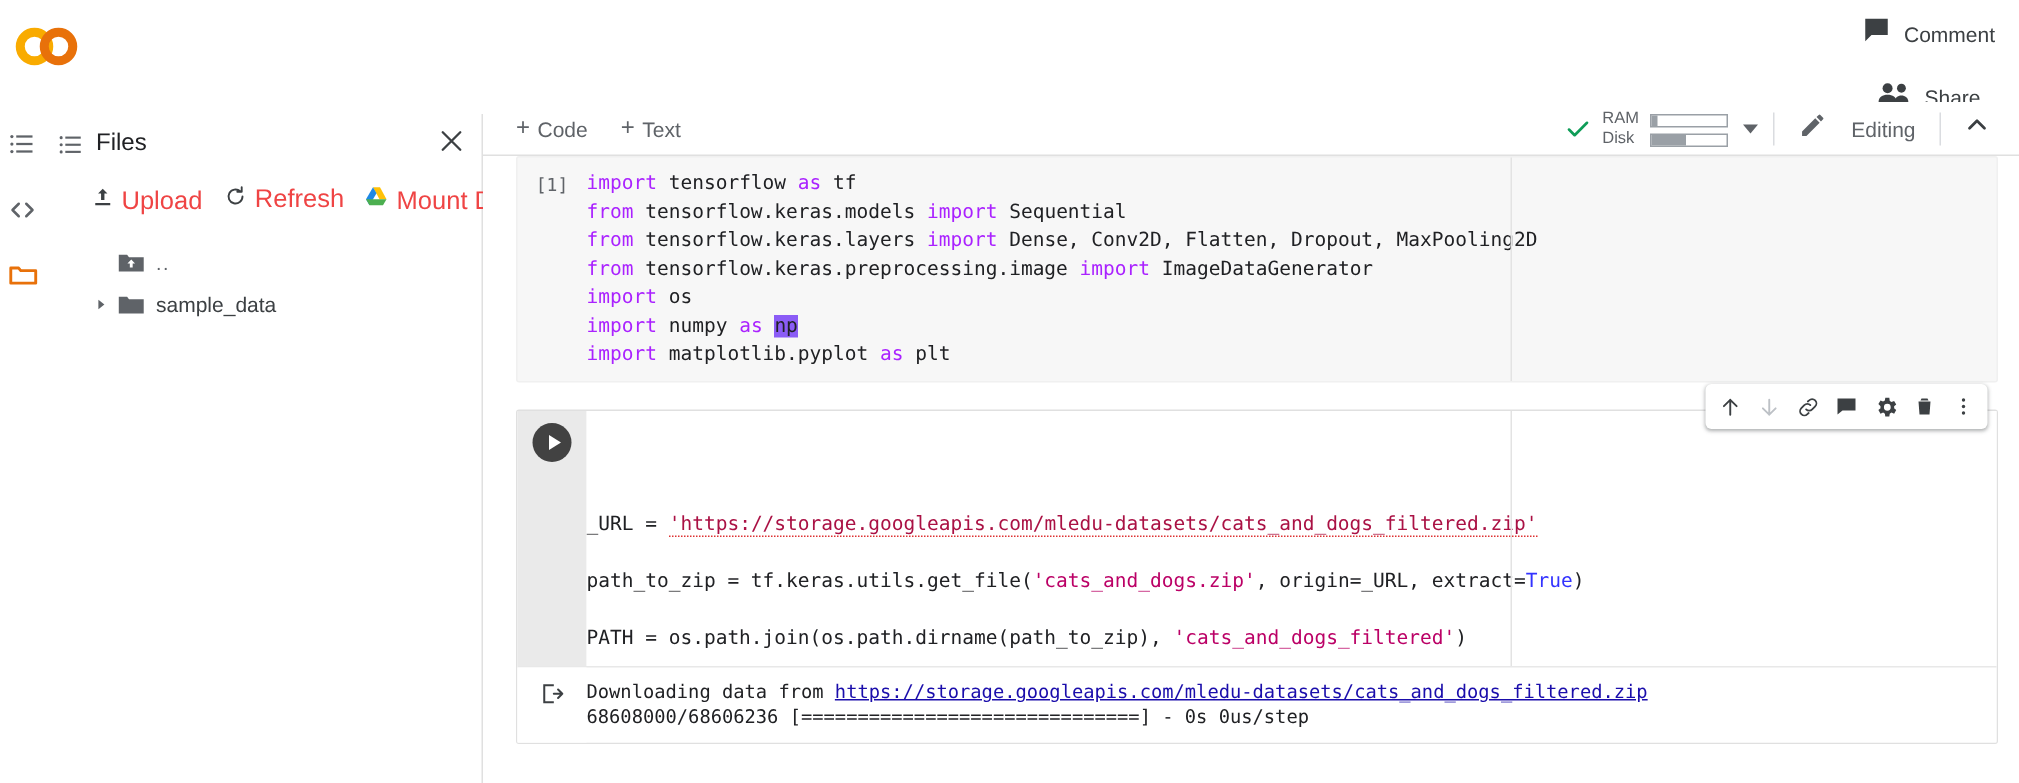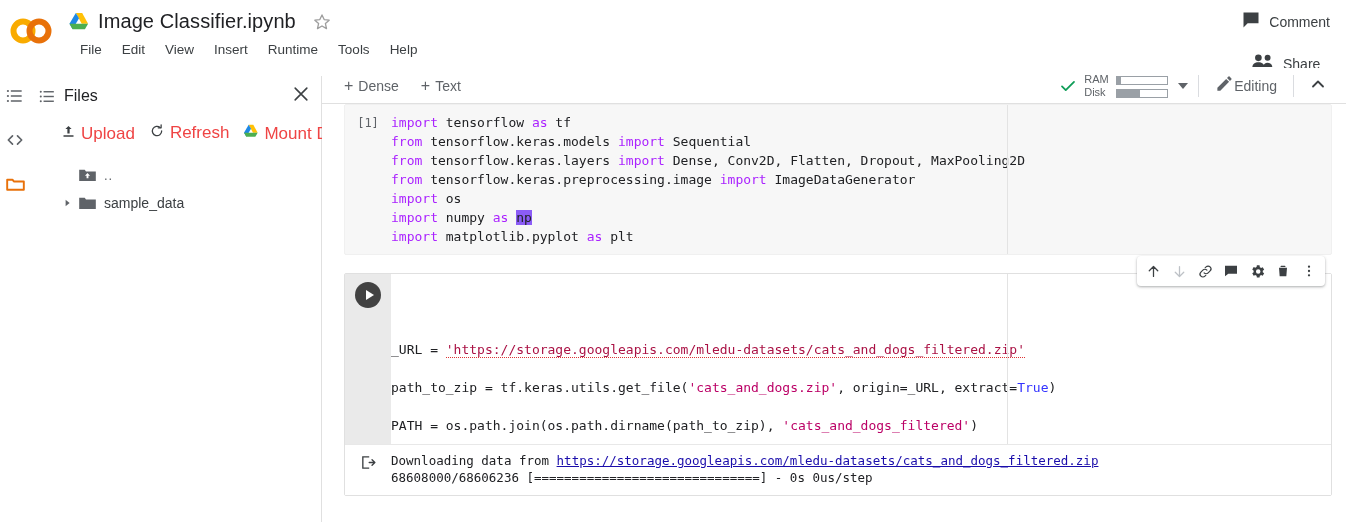--- a/index.html
+++ b/index.html
@@ -54,21 +54,21 @@
 
   .resources { display: flex; align-items: center; gap: 7px; cursor: pointer; }
   .check-icon { width: 18px; height: 18px; }
   .meters { display: flex; flex-direction: column; gap: 2px; }
   .meter-row { display: flex; align-items: flex-end; gap: 6px; }
   .meter-label { font-size: 11px; color: #5f6368; width: 26px; line-height: 11px; }
   .meter-bar { width: 52px; height: 9px; border: 1px solid #9aa0a6; background: #fff; position: relative; }
   .meter-fill { position: absolute; left: 0; top: 0; bottom: 0; background: #9aa0a6; }
   .caret-down { width: 0; height: 0; border-left: 5px solid transparent; border-right: 5px solid transparent; border-top: 6px solid #5f6368; cursor: pointer; }
   .divider-v { width: 1px; height: 22px; background: #dadce0; }
-  .editing-btn { display: flex; align-items: center; gap: 0; cursor: pointer; padding: 3px 6px; border-radius: 4px; }
+  .editing-btn { display: flex; align-items: center; gap: 16px; cursor: pointer; padding: 3px 6px; border-radius: 4px; }
   .editing-btn .lbl { font-size: 14px; color: #5f6368; }
   .chev-up { cursor: pointer; padding: 2px 4px; }
 
   
   .rail { position: absolute; left: 0; top: 76px; width: 30px; height: 446px; background: #fff; }
   .rail-item { width: 30px; height: 44px; display: flex; align-items: center; justify-content: center; cursor: pointer; }
 
   
   .files-panel { position: absolute; left: 30px; top: 76px; width: 292px; height: 446px; background: #fff; border-right: 1px solid #e0e0e0; }
   .files-header { display: flex; align-items: center; height: 40px; padding: 0 6px 0 4px; }
@@ -145,45 +145,21 @@
         <g fill="none" stroke="#F9AB00" stroke-width="6">
           <circle cx="15" cy="17" r="9.5"></circle>
         </g>
         <g fill="none" stroke="#E8710A" stroke-width="6">
           <circle cx="31" cy="17" r="9.5"></circle>
         </g>
         <path d="M20 9 a9.5 9.5 0 0 0 0 16 a9.5 9.5 0 0 1 0 -16" fill="#F9AB00"></path>
       </svg>
     </div>
 
-    <div class="title-row">
-      <span class="drive-icon">
-        <svg viewBox="0 0 24 22" width="22" height="20">
-          <path d="M8.5 1 L15.5 1 L22 13 L15 13 Z" fill="#FFC107"></path>
-          <path d="M8.5 1 L1.5 13 L5 19 L12 7 Z" fill="#1E88E5"></path>
-          <path d="M1.5 13 L22 13 L18.5 19 L5 19 Z" fill="#4CAF50"></path>
-        </svg>
-      </span>
-      <span class="nb-title">Image Classifier.ipynb</span>
-      <span class="star-icon">
-        <svg viewBox="0 0 24 24" width="20" height="20">
-          <path d="M12 3.5l2.6 5.6 6 .7-4.5 4.1 1.3 6-5.4-3.1-5.4 3.1 1.3-6L3.4 9.8l6-.7z" fill="none" stroke="#9e9e9e" stroke-width="1.6" stroke-linejoin="round"></path>
-        </svg>
-      </span>
-    </div>
-
-    <div class="menubar">
-      <div class="menu-item">File</div>
-      <div class="menu-item">Edit</div>
-      <div class="menu-item">View</div>
-      <div class="menu-item">Insert</div>
-      <div class="menu-item">Runtime</div>
-      <div class="menu-item">Tools</div>
-      <div class="menu-item">Help</div>
-    </div>
+
 
     <div class="topright">
       <div class="tr-btn">
         <span>
           <svg viewBox="0 0 24 24" width="20" height="20">
               <path d="M3 3h18v13H8l-5 5z" fill="#3c4043"></path>
             </svg>
         </span>
         <span class="lbl">Comment</span>
       </div>
@@ -206,21 +182,21 @@
         </span>
       </div>
       <div class="avatar"></div>
     </div>
   </div>
 
   <div class="nbtoolbar">
     <div class="left">
       <div class="addbtn">
         <span class="plus">+</span>
-        <span>Dense</span>
+        <span>Code</span>
       </div>
       <div class="addbtn">
         <span class="plus">+</span>
         <span>Text</span>
       </div>
     </div>
 
     <div class="right">
       <div class="resources">
         <span class="check-icon">

